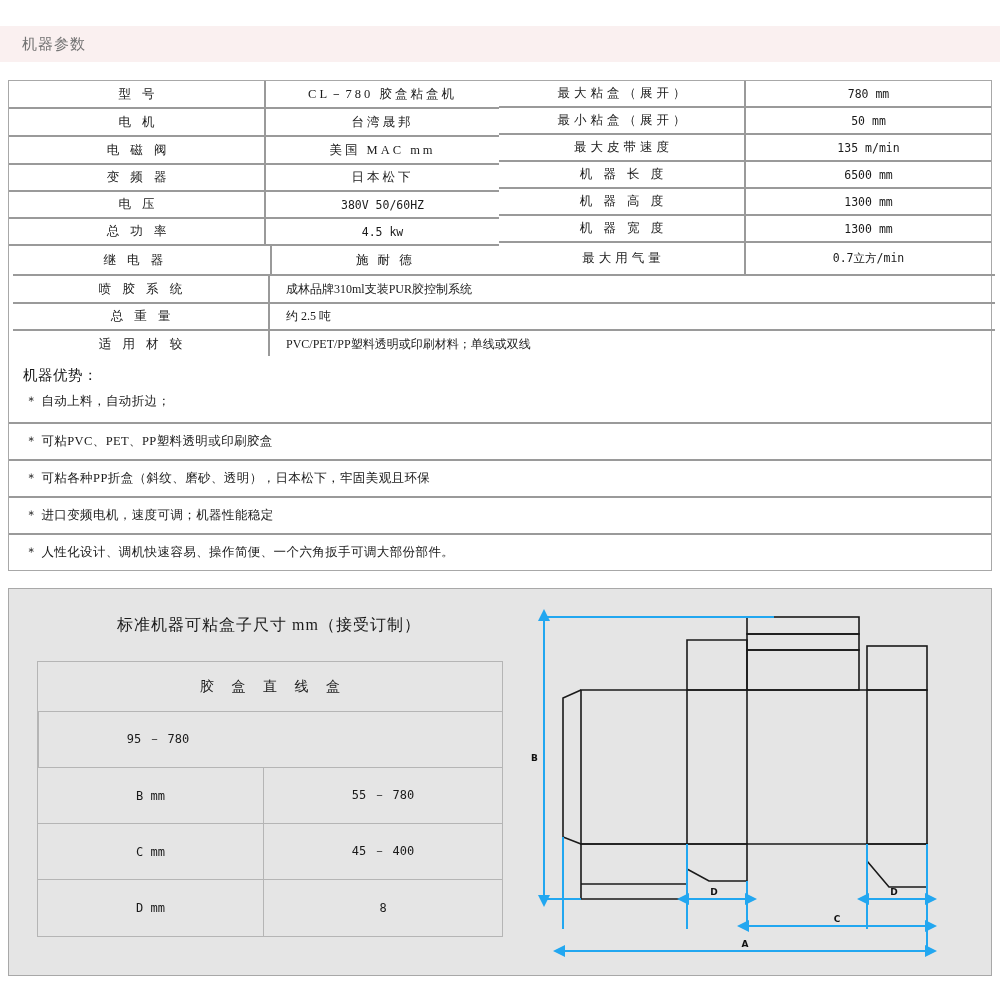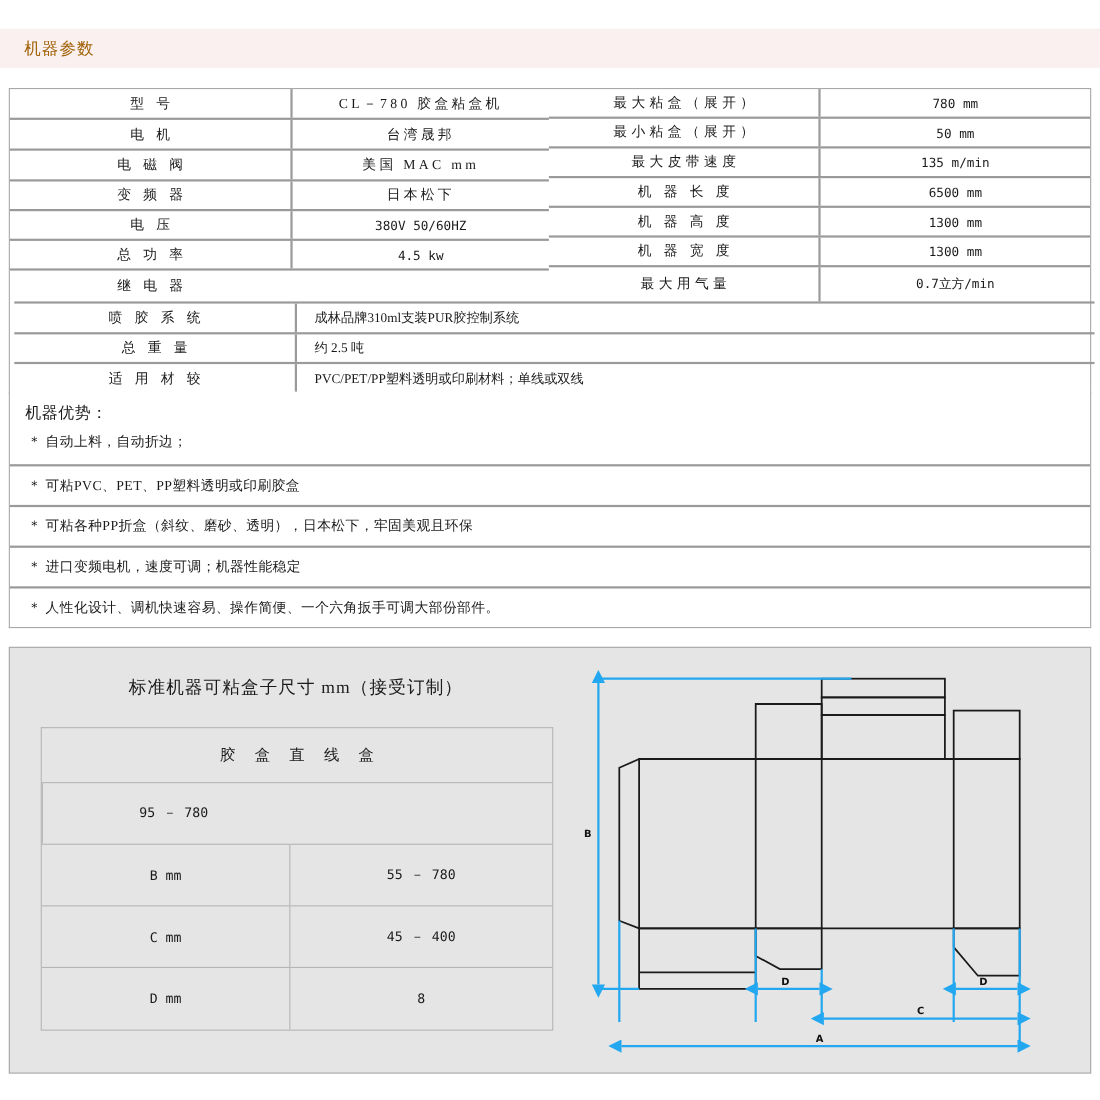--- a/index.html
+++ b/index.html
@@ -30,21 +30,21 @@
     width: 1000px;
     height: 36px;
     background: #faf0f0;
     display: flex;
     align-items: center;
   }
   .header-band .title {
     padding-left: 22px;
     font-size: 15px;
     letter-spacing: 1px;
-    color: #a16207;
+    color: #737373;
     font-family: "DejaVu Sans", "Liberation Sans", sans-serif;
   }
 
   
   .spec-panel {
     position: absolute;
     left: 8px;
     top: 80px;
     width: 984px;
     border: 1px solid #a8a8a8;
@@ -255,20 +255,21 @@
           <div class="srow" style="height: 27px;">
             <div class="scell lab">电    压</div>
             <div class="scell val">380V 50/60HZ</div>
           </div>
           <div class="srow" style="height: 27px;">
             <div class="scell lab">总 功 率</div>
             <div class="scell val">4.5 kw</div>
           </div>
           <div class="srow" style="height: 28px; gap: 12px;">
             <div class="scell lab">继 电 器</div>
+            <div class="scell val cn">施 耐 德</div>
           </div>
         </div>
 
       <div class="sub sub-right" id="sub-right">
           <div class="srow" style="height: 27px;">
             <div class="scell lab">最大粘盒（展开）</div>
             <div class="scell val">780 mm</div>
           </div>
           <div class="srow" style="height: 27px;">
             <div class="scell lab">最小粘盒（展开）</div>

